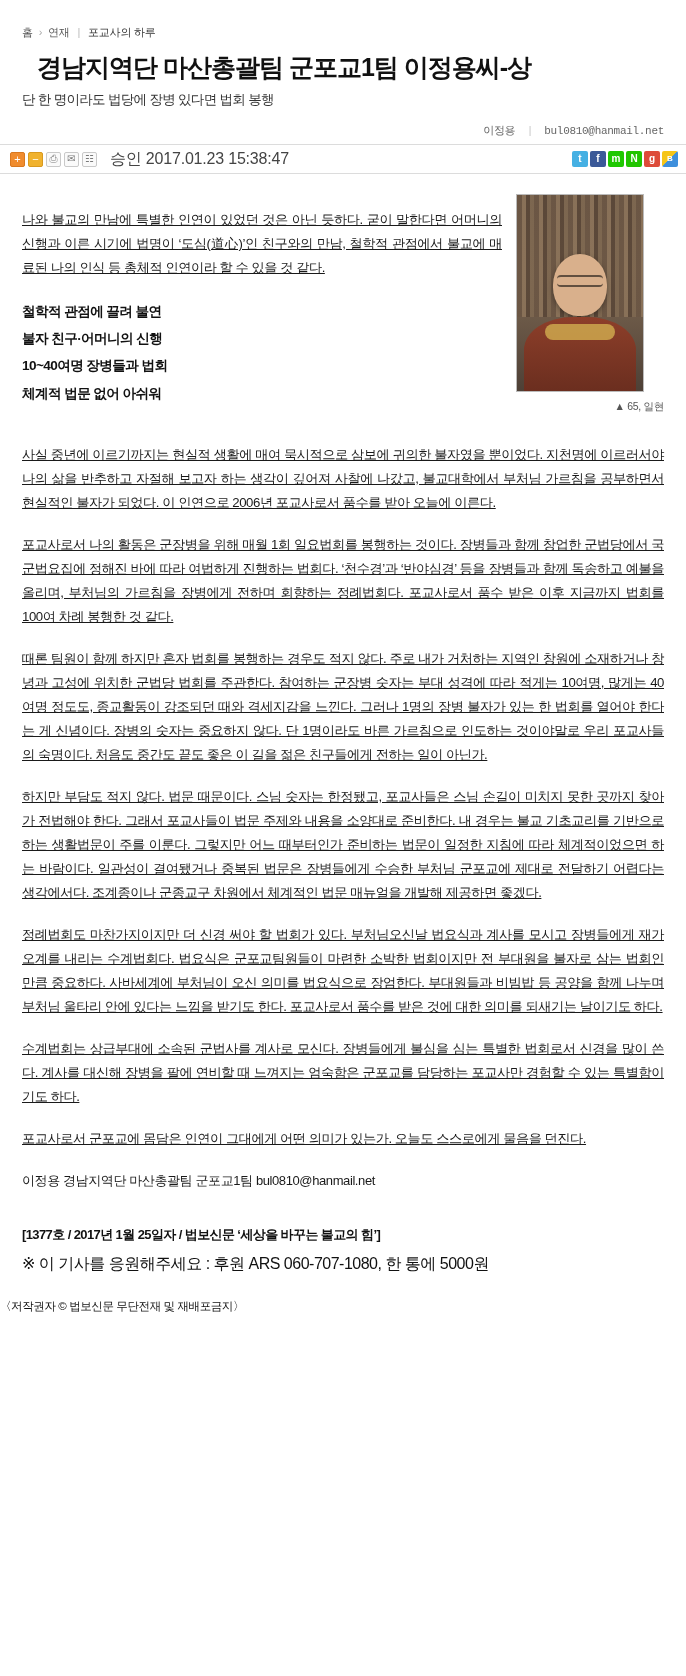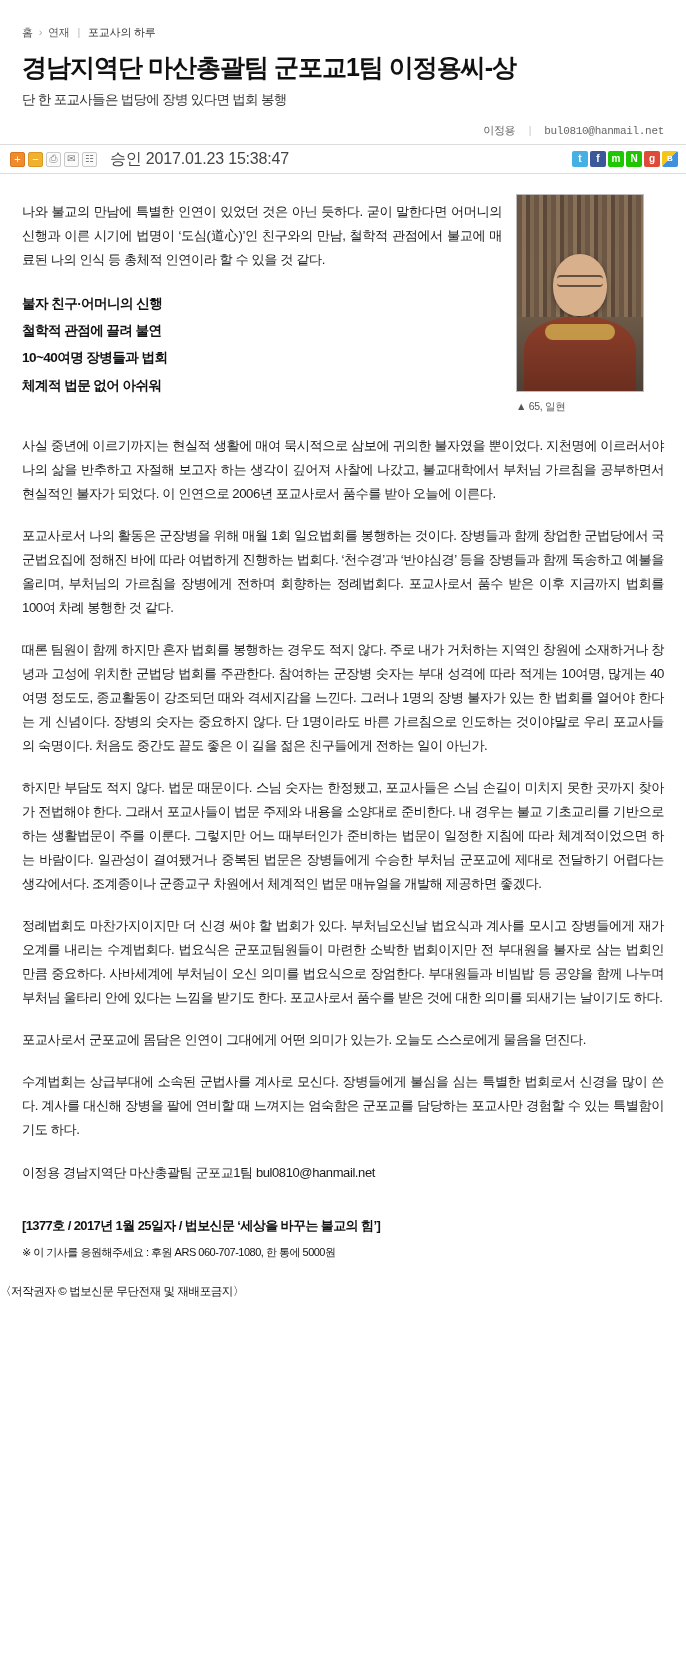--- a/index.html
+++ b/index.html
@@ -31,21 +31,21 @@
   .breadcrumb .bar { color: #bbb; padding: 0 5px; }
   .breadcrumb .cur { color: #333; }
 
   
   .title-wrap {
     padding: 2px 20px 0 22px;
   }
   h1.headline {
     font-size: 25px;
     line-height: 1.24;
-    margin: 4px 0 8px 0;
+    margin: 4px 0 8px 15px;
     font-weight: bold;
     letter-spacing: -1px;
     color: #111;
   }
   .subhead {
     font-size: 13.5px;
     color: #333;
     margin: 0 0 14px 0;
     letter-spacing: -0.7px;
   }
@@ -116,28 +116,28 @@
   .sns.bd { background: linear-gradient(135deg,#f5c518 50%,#3e8fdc 50%); font-size: 8px; }
 
   
   .article {
     padding: 18px 22px 0 22px;
     font-size: 13.2px;
     line-height: 1.82;
     color: #1a1a1a;
     letter-spacing: -0.45px;
   }
-  .article p { margin: 8px 0 18px 0; text-align: justify; }
+  .article p { margin: 16px 0 18px 0; text-align: justify; text-decoration: underline; }
 
   
   .photo-box {
     float: right;
     width: 148px;
     margin: 2px 0 10px 14px;
-    text-align: left;
+    text-align: right;
   }
   .photo {
     width: 128px;
     height: 198px;
     border: 1px solid #bbb;
     background:
       linear-gradient(180deg, #6a5746 0%, #7b6651 18%, #8a7259 38%, #6e5b49 60%, #4e4036 100%);
     position: relative;
     overflow: hidden;
   }
@@ -216,21 +216,21 @@
     text-align: left;
   }
   .footer .issue {
     font-size: 13px;
     font-weight: bold;
     letter-spacing: -0.6px;
     margin-bottom: 10px;
     color: #111;
   }
   .footer .support {
-    font-size: 11px;
+    font-size: 16px;
     letter-spacing: -0.5px;
     margin-bottom: 20px;
     color: #111;
   }
   .copyright {
     font-size: 11.5px;
     color: #111;
     padding: 0 22px 8px 0;
     letter-spacing: -0.4px;
   }
@@ -244,21 +244,21 @@
   <div class="breadcrumb">
     <span>홈</span>
     <span class="sep">›</span>
     <span>연재</span>
     <span class="bar">|</span>
     <span class="cur">포교사의 하루</span>
   </div>
 
   <div class="title-wrap">
     <h1 class="headline">경남지역단 마산총괄팀 군포교1팀 이정용씨-상</h1>
-    <div class="subhead">단 한 포교사들은 법당에 장병 있다면 법회 봉행</div>
+    <div class="subhead">단 한 명이라도 법당에 장병 있다면 법회 봉행</div>
   </div>
 
   <div class="byline">
     <span>이정용</span>
     <span class="divider">|</span>
     <span>bul0810@hanmail.net</span>
   </div>
 
   <div class="toolbar">
     <div class="tool-left">
@@ -291,35 +291,35 @@
         <div class="glasses"></div>
         <div class="body"></div>
         <div class="scarf"></div>
       </div>
       <div class="photo-cap">▲ 65, 일현</div>
     </div>
 
     <p>나와 불교의 만남에 특별한 인연이 있었던 것은 아닌 듯하다. 굳이 말한다면 어머니의 신행과 이른 시기에 법명이 ‘도심(道心)’인 친구와의 만남, 철학적 관점에서 불교에 매료된 나의 인식 등 총체적 인연이라 할 수 있을 것 같다.</p>
 
     <div class="summary">
+      <div>철학적 관점에 끌려 불연</div>
       <div>불자 친구·어머니의 신행</div>
-      <div>철학적 관점에 끌려 불연</div>
       <div>10~40여명 장병들과 법회</div>
       <div>체계적 법문 없어 아쉬워</div>
     </div>
 
     <div class="clear"></div>
 
     <p>사실 중년에 이르기까지는 현실적 생활에 매여 묵시적으로 삼보에 귀의한 불자였을 뿐이었다. 지천명에 이르러서야 나의 삶을 반추하고 자절해 보고자 하는 생각이 깊어져 사찰에 나갔고, 불교대학에서 부처님 가르침을 공부하면서 현실적인 불자가 되었다. 이 인연으로 2006년 포교사로서 품수를 받아 오늘에 이른다.</p>
     <p>포교사로서 나의 활동은 군장병을 위해 매월 1회 일요법회를 봉행하는 것이다. 장병들과 함께 창업한 군법당에서 국군법요집에 정해진 바에 따라 여법하게 진행하는 법회다. ‘천수경’과 ‘반야심경’ 등을 장병들과 함께 독송하고 예불을 올리며, 부처님의 가르침을 장병에게 전하며 회향하는 정례법회다. 포교사로서 품수 받은 이후 지금까지 법회를 100여 차례 봉행한 것 같다.</p>
     <p>때론 팀원이 함께 하지만 혼자 법회를 봉행하는 경우도 적지 않다. 주로 내가 거처하는 지역인 창원에 소재하거나 창녕과 고성에 위치한 군법당 법회를 주관한다. 참여하는 군장병 숫자는 부대 성격에 따라 적게는 10여명, 많게는 40여명 정도도, 종교활동이 강조되던 때와 격세지감을 느낀다. 그러나 1명의 장병 불자가 있는 한 법회를 열어야 한다는 게 신념이다. 장병의 숫자는 중요하지 않다. 단 1명이라도 바른 가르침으로 인도하는 것이야말로 우리 포교사들의 숙명이다. 처음도 중간도 끝도 좋은 이 길을 젊은 친구들에게 전하는 일이 아닌가.</p>
     <p>하지만 부담도 적지 않다. 법문 때문이다. 스님 숫자는 한정됐고, 포교사들은 스님 손길이 미치지 못한 곳까지 찾아가 전법해야 한다. 그래서 포교사들이 법문 주제와 내용을 소양대로 준비한다. 내 경우는 불교 기초교리를 기반으로 하는 생활법문이 주를 이룬다. 그렇지만 어느 때부터인가 준비하는 법문이 일정한 지침에 따라 체계적이었으면 하는 바람이다. 일관성이 결여됐거나 중복된 법문은 장병들에게 수승한 부처님 군포교에 제대로 전달하기 어렵다는 생각에서다. 조계종이나 군종교구 차원에서 체계적인 법문 매뉴얼을 개발해 제공하면 좋겠다.</p>
     <p>정례법회도 마찬가지이지만 더 신경 써야 할 법회가 있다. 부처님오신날 법요식과 계사를 모시고 장병들에게 재가오계를 내리는 수계법회다. 법요식은 군포교팀원들이 마련한 소박한 법회이지만 전 부대원을 불자로 삼는 법회인 만큼 중요하다. 사바세계에 부처님이 오신 의미를 법요식으로 장엄한다. 부대원들과 비빔밥 등 공양을 함께 나누며 부처님 울타리 안에 있다는 느낌을 받기도 한다. 포교사로서 품수를 받은 것에 대한 의미를 되새기는 날이기도 하다.</p>
+    <p>수계법회는 상급부대에 소속된 군법사를 계사로 모신다. 장병들에게 불심을 심는 특별한 법회로서 신경을 많이 쓴다. 계사를 대신해 장병을 팔에 연비할 때 느껴지는 엄숙함은 군포교를 담당하는 포교사만 경험할 수 있는 특별함이기도 하다.</p>
     <p>포교사로서 군포교에 몸담은 인연이 그대에게 어떤 의미가 있는가. 오늘도 스스로에게 물음을 던진다.</p>
-    <p>수계법회는 상급부대에 소속된 군법사를 계사로 모신다. 장병들에게 불심을 심는 특별한 법회로서 신경을 많이 쓴다. 계사를 대신해 장병을 팔에 연비할 때 느껴지는 엄숙함은 군포교를 담당하는 포교사만 경험할 수 있는 특별함이기도 하다.</p>
 
     <div class="signature">이정용 경남지역단 마산총괄팀 군포교1팀  bul0810@hanmail.net</div>
   </div>
 
   <div class="footer">
     <div class="issue">[1377호 / 2017년 1월 25일자 / 법보신문 ‘세상을 바꾸는 불교의 힘’]</div>
     <div class="support">※ 이 기사를 응원해주세요 : 후원 ARS 060-707-1080, 한 통에 5000원</div>
   </div>
   <div class="copyright">〈저작권자 © 법보신문 무단전재 및 재배포금지〉</div>
 

